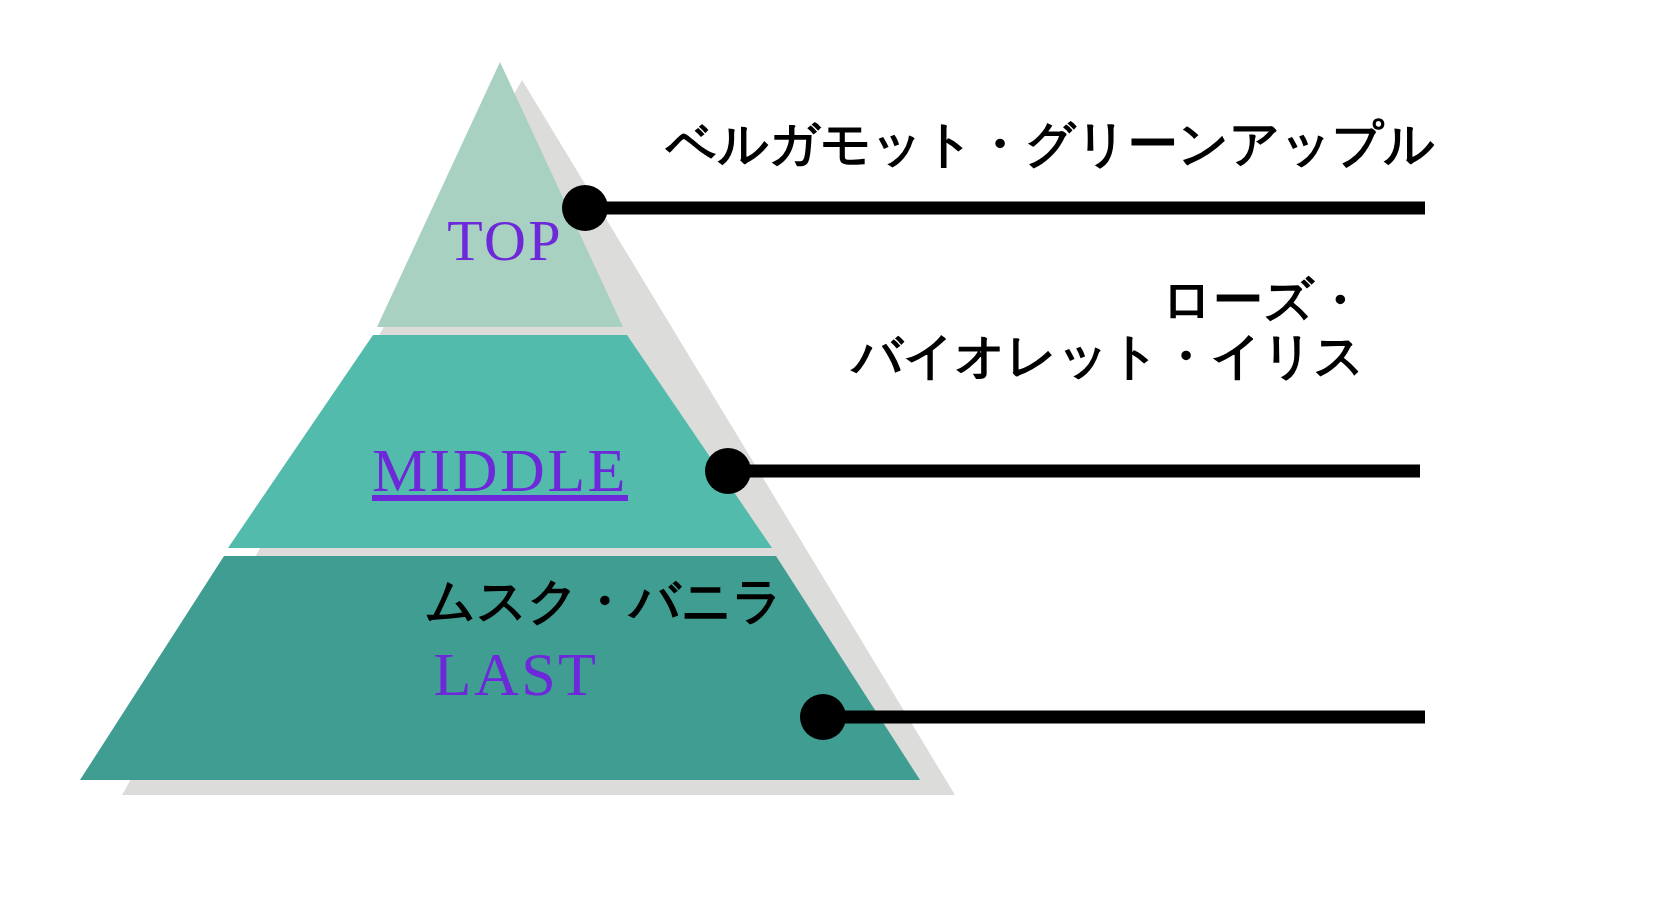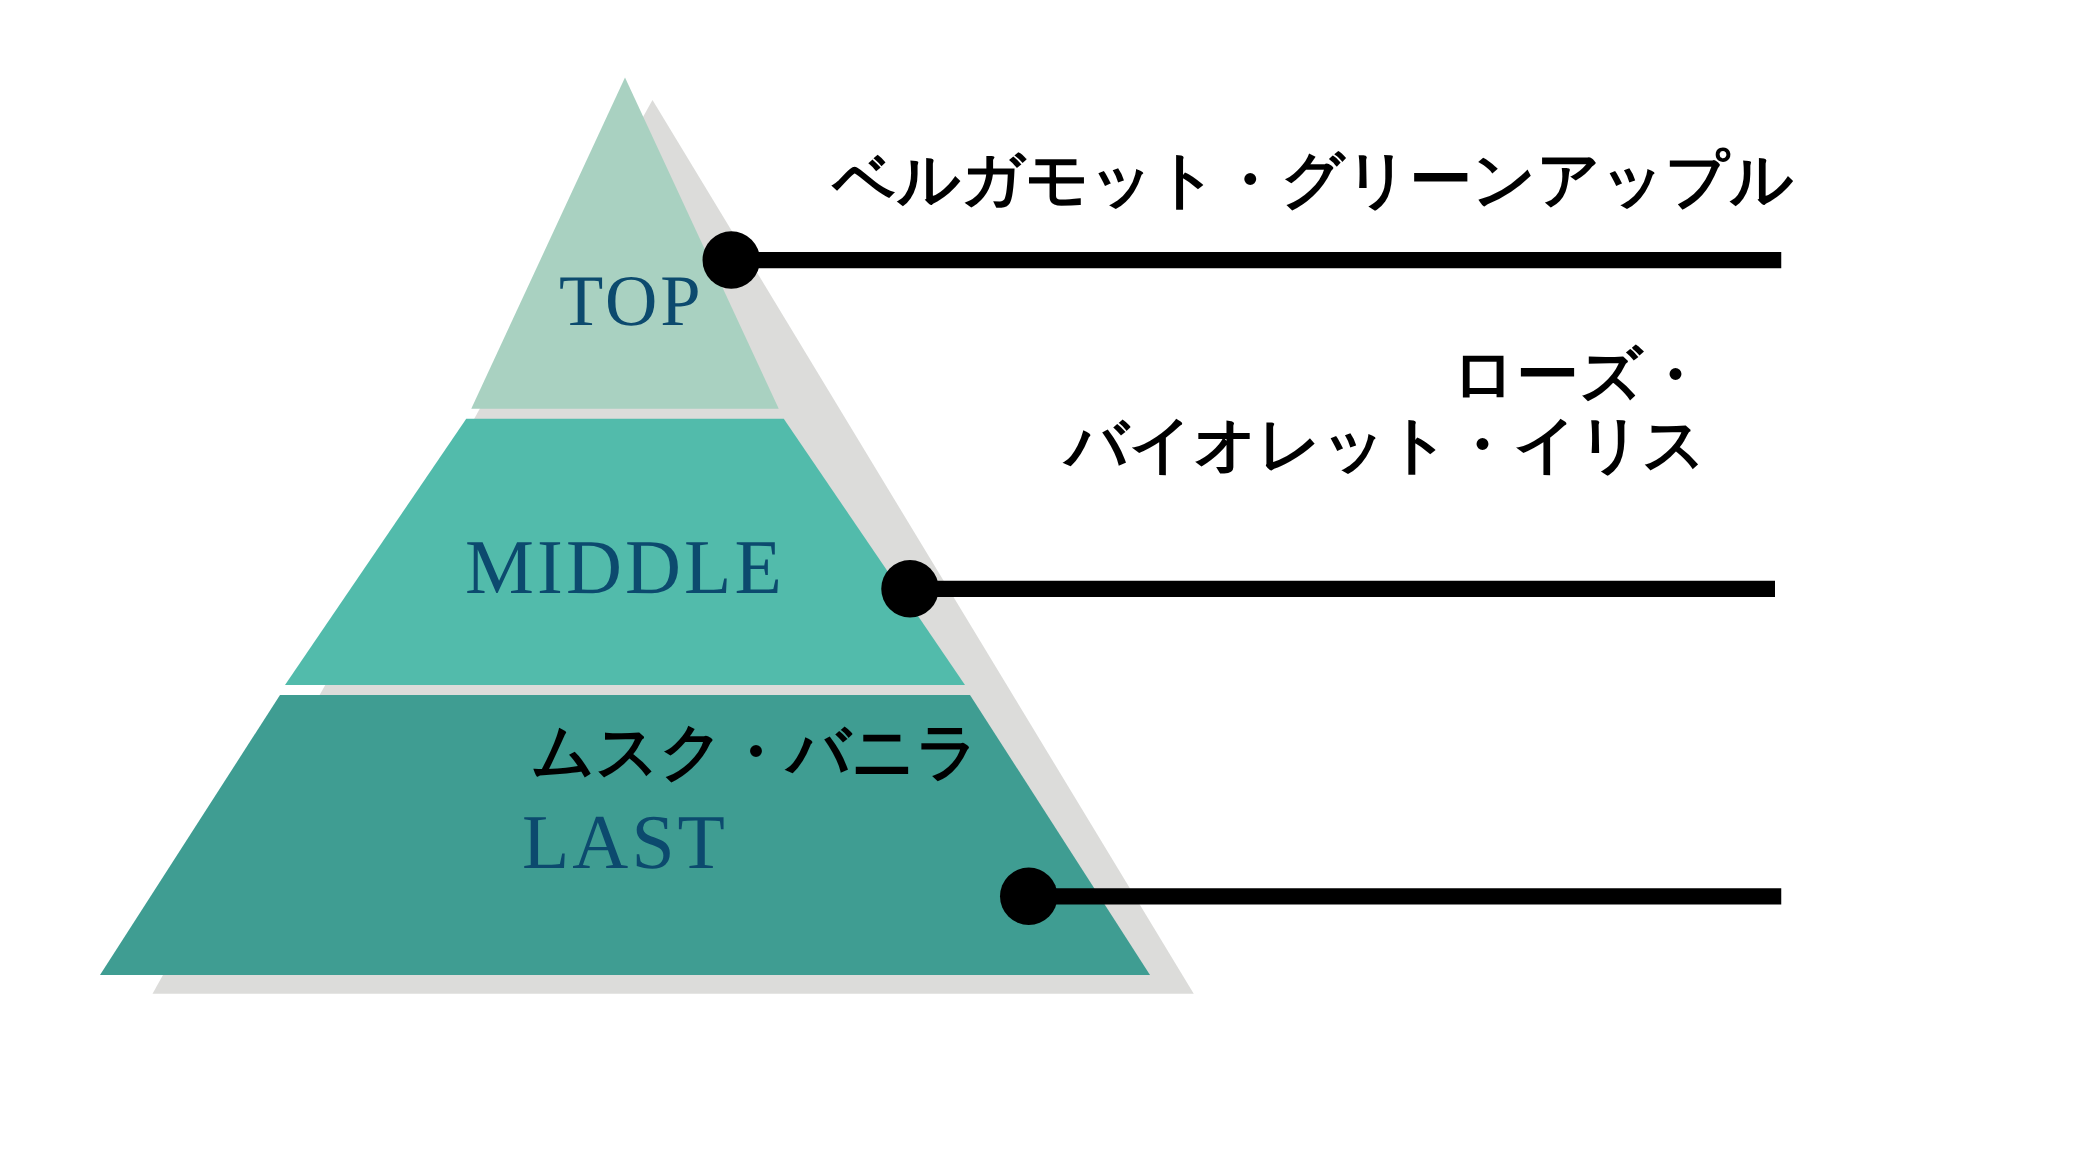--- a/index.html
+++ b/index.html
@@ -20,48 +20,50 @@
   }
   #pyramid-svg {
     position: absolute;
     left: 0;
     top: 0;
     width: 1658px;
     height: 924px;
   }
   .tier-label {
     position: absolute;
-    color: #0c4a6e;
+    color: #6d28d9;
     font-family: "Liberation Serif", "DejaVu Serif", serif;
     font-weight: 400;
     letter-spacing: 0.04em;
     white-space: nowrap;
     text-align: center;
     user-select: none;
   }
   #tier-label-top {
     left: 0;
     width: 1010px;
     top: 212px;
     font-size: 58px;
     line-height: 58px;
   }
   #tier-label-middle {
     left: 0;
     width: 1000px;
-    top: 423px;
+    top: 439px;
     font-size: 62px;
     line-height: 62px;
+    text-decoration: underline;
   }
   #tier-label-last {
     left: 0;
     width: 1000px;
     top: 643px;
     font-size: 62px;
     line-height: 62px;
+    padding-left: 16px;
   }
   .callout-text {
     position: absolute;
     color: #000000;
     font-family: "DejaVu Sans", "Liberation Sans", sans-serif;
     font-weight: 700;
     white-space: pre-line;
     letter-spacing: 0.005em;
   }
   #callout-text-top {

